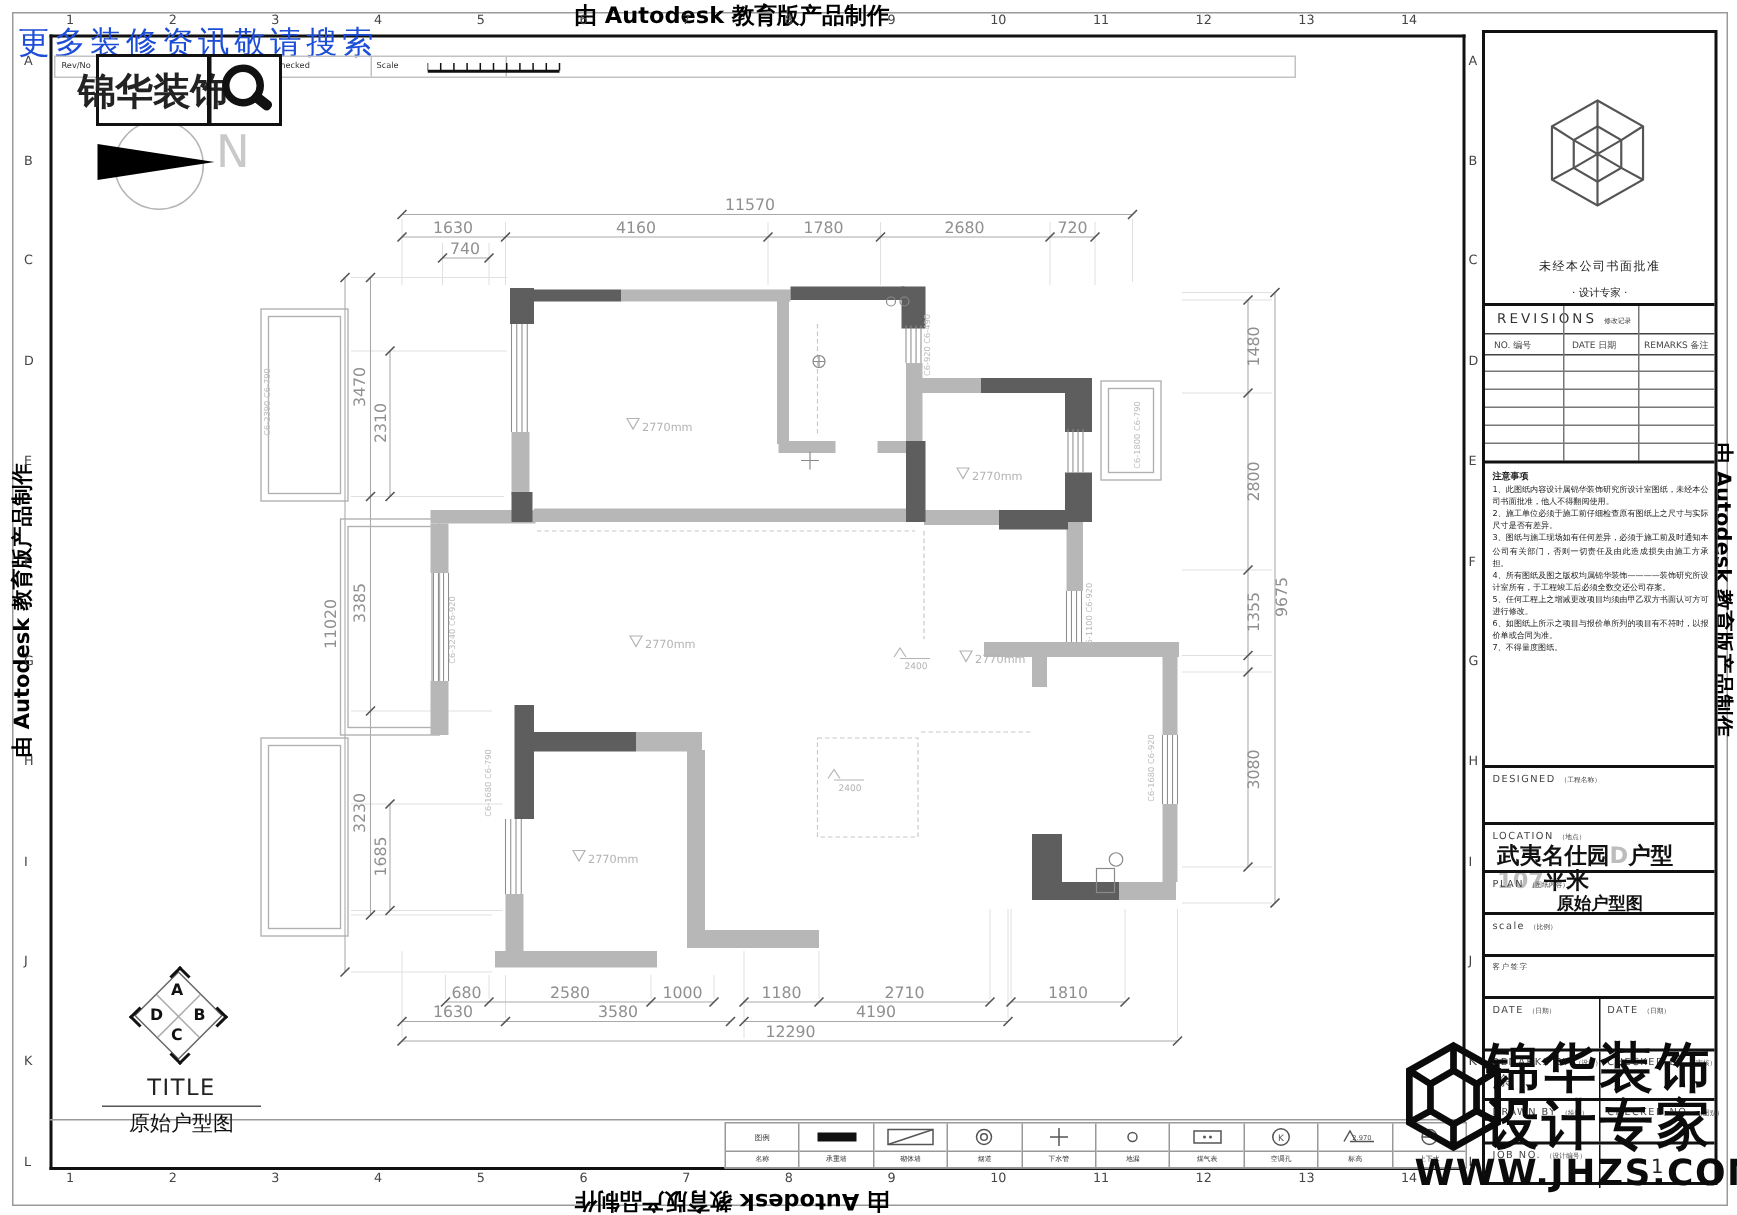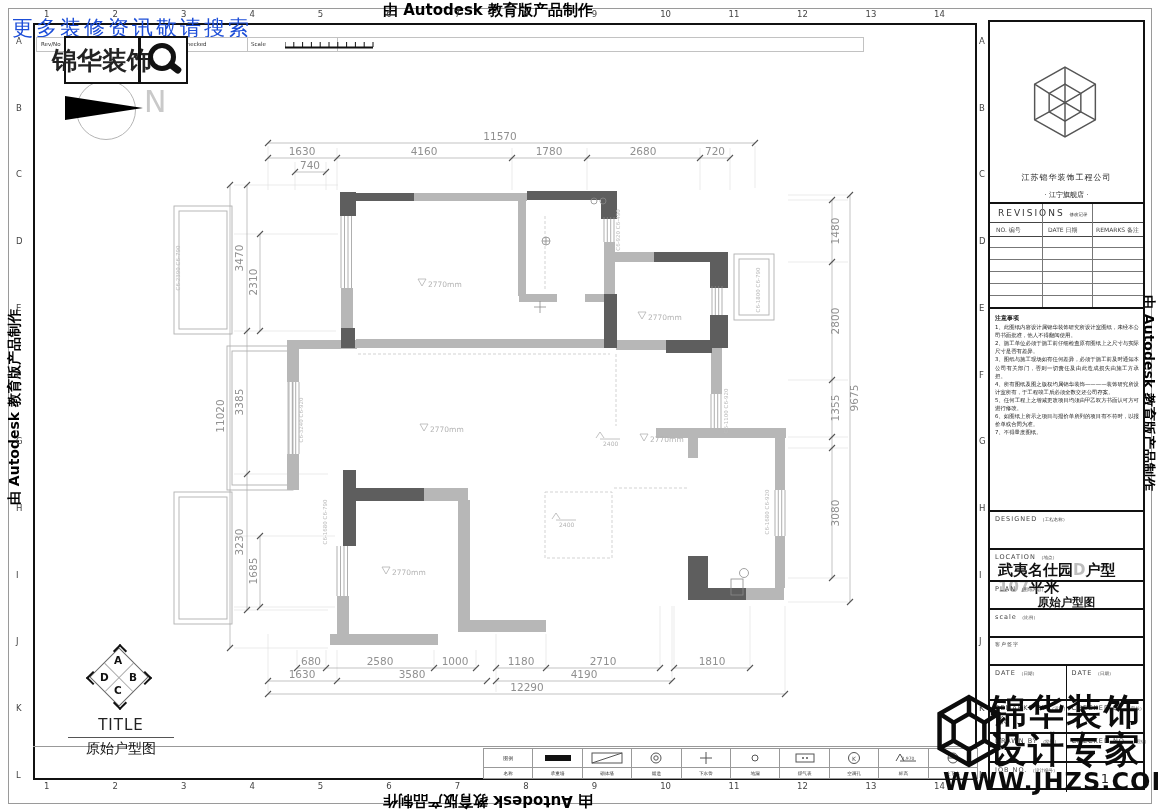--- a/index.html
+++ b/index.html
@@ -401,22 +401,22 @@
 
   <div class="tb">
 
     <svg class="abs" style="left:42px;top:42px;" width="66" height="76" viewBox="0 0 100 114">
       <g fill="none" stroke="#555" stroke-width="2.2">
         <path d="M50,4 96,30 96,84 50,110 4,84 4,30z"></path>
         <path d="M50,30 74,44 74,72 50,86 26,72 26,44z"></path>
         <path d="M4,30 26,44M96,30 74,44M4,84 26,72M96,84 74,72M50,4V30M50,110V86M26,44 74,72M74,44 26,72M50,30V86"></path>
       </g>
     </svg>
-    <div class="company" style="top:150px;">江苏锦华装饰工程公司</div>
-    <div class="store" style="top:168px;">· 江宁旗舰店 ·</div>
+    <div class="company" style="top:150px;">未经本公司书面批准</div>
+    <div class="store" style="top:168px;">· 设计专家 ·</div>
 
     <div class="sec" style="top:180px;height:105px;">
       <div class="revtitle"><span>REVISIONS</span> <small>修改记录</small></div>
       <div class="revhead">
         <div style="left:6px;">NO. 编号</div>
         <div style="left:58px;">DATE 日期</div>
         <div style="left:106px;">REMARKS 备注</div>
       </div>
       <div class="revgrid">
         <div class="r" style="top:12px;"></div>

